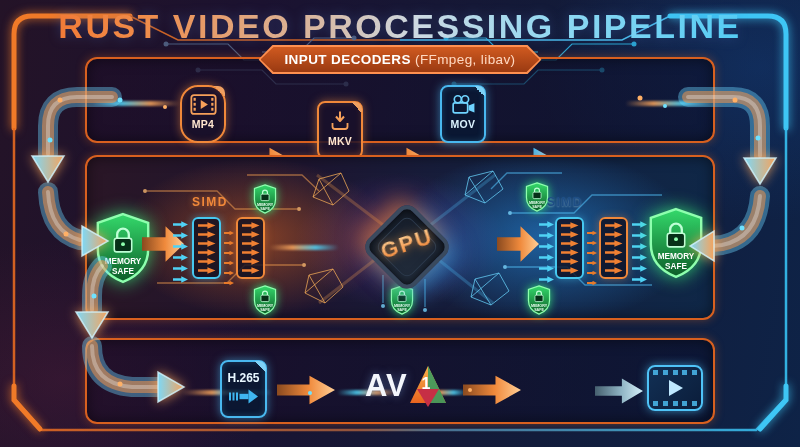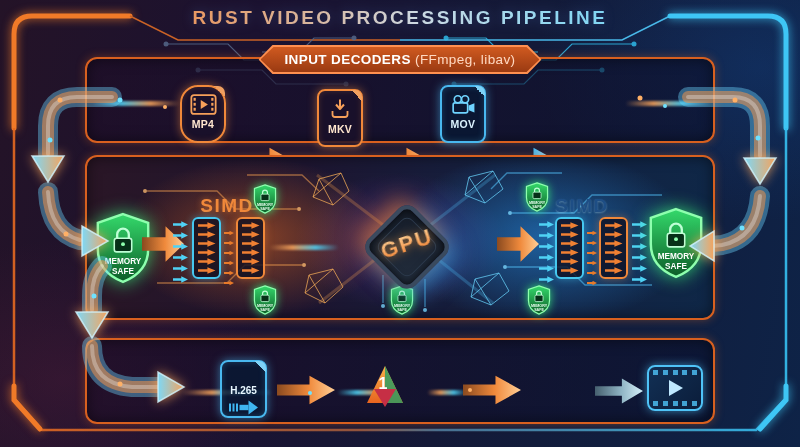--- a/index.html
+++ b/index.html
@@ -9,21 +9,21 @@
     background:
       radial-gradient(ellipse 300px 200px at 8% 85%, rgba(90,30,60,.35), transparent 70%),
       radial-gradient(ellipse 320px 220px at 95% 15%, rgba(20,70,140,.35), transparent 70%),
       linear-gradient(100deg,#241327 0%, #1b1230 30%, #131a38 62%, #0e2347 100%);
   }
   svg text{ font-family:"Liberation Sans", sans-serif; }
 
   
   .title{
     position:absolute; top:7px; left:0; width:100%; text-align:center;
-    font-size:19px; font-weight:bold; letter-spacing:2.5px;
+    font-size:34px; font-weight:bold; letter-spacing:2.5px;
     background:linear-gradient(90deg,#f4702a 0%,#ef8c4a 18%,#d9b49a 38%,#cdd9e2 52%,#8fd8f2 70%,#41c8f5 100%);
     -webkit-background-clip:text; background-clip:text; color:transparent;
     filter:drop-shadow(0 0 6px rgba(80,120,200,.35));
   }
 
   
   .band{
     position:absolute; left:85px; width:630px;
     border:2px solid #d8601f; border-radius:12px;
     box-shadow:0 0 10px rgba(232,106,31,.35), inset 0 0 14px rgba(0,0,0,.5);
@@ -82,21 +82,21 @@
   
   .lane{ position:absolute; width:29px; height:62px; border:2px solid #f0883a; border-radius:6px;
     background:rgba(16,16,34,.8); display:flex; flex-direction:column; justify-content:center; gap:2px;
     box-shadow:0 0 8px rgba(240,136,58,.4);}
   .lane.bluebrd{ border-color:#46c8f0; box-shadow:0 0 8px rgba(70,200,240,.45);}
   .ma{ width:18px; height:7px; margin:0 auto; background:#f08033;
     clip-path:polygon(0 32%,55% 32%,55% 4%,100% 50%,55% 96%,55% 68%,0 68%); }
   .col{ position:absolute; display:flex; flex-direction:column; gap:2px; }
   .col .ma.cyan{ width:15px; height:7px; background:#4fd2f5; margin:1px 0; }
   .col .ma.tiny{ width:10px; height:5px; background:#e87a2a; margin:1.5px 0; }
-  .simd-label{ position:absolute; width:70px; text-align:center; font-size:19px; font-weight:bold; letter-spacing:1.5px; }
+  .simd-label{ position:absolute; width:70px; text-align:left; font-size:12px; font-weight:bold; letter-spacing:1.5px; }
   .simd-label.o{ color:#f0883a; text-shadow:0 0 6px rgba(240,136,58,.6); }
   .simd-label.b{ color:#1e4e85; text-shadow:0 1px 2px rgba(200,240,255,.35); }
 
   
   .gpu-wrap{ position:absolute; width:100px; height:100px; }
   .gpu-chip{ position:absolute; left:17px; top:17px; width:66px; height:66px; transform:rotate(45deg);
     background:linear-gradient(135deg,#151c28,#232e3e);
     border:4px solid #3a4a5e; border-radius:12px;
     box-shadow:-10px 0 22px rgba(255,130,40,.55), 10px 0 22px rgba(50,180,255,.55), inset 0 0 10px rgba(0,0,0,.8);}
   .gpu-chip::after{ content:""; position:absolute; inset:6px; border:1.5px solid #2c3a4c; border-radius:8px; }
@@ -196,21 +196,21 @@
           <rect x="3" y="12.5" width="2" height="2.6" fill="#f6a05a"></rect>
         <rect x="19" y="3.5" width="2" height="2.6" fill="#f6a05a"></rect>
           <rect x="19" y="8" width="2" height="2.6" fill="#f6a05a"></rect>
           <rect x="19" y="12.5" width="2" height="2.6" fill="#f6a05a"></rect>
         <polygon points="9.5,5.5 16,9.5 9.5,13.5" fill="#f6a05a"></polygon>
       </svg>
       <div class="card-label">MP4</div>
     </div>
     <div class="arrow" style="left:150px; top:85px; width:58px; height:34px; top:86px;"></div>
 
-    <div class="file-card" style="left:230px; top:30px;">
+    <div class="file-card" style="left:230px; top:42px;">
       <div class="fold"></div>
       <svg width="24" height="22" viewBox="0 0 24 22">
         <path d="M12 1.5 V10" stroke="#f6a05a" stroke-width="2" fill="none"></path>
         <path d="M8 6.5 L12 11 L16 6.5" fill="none" stroke="#f6a05a" stroke-width="2" stroke-linejoin="round"></path>
         <path d="M4.5 13 v3.5 a2.5 2.5 0 0 0 2.5 2.5 h10 a2.5 2.5 0 0 0 2.5 -2.5 V13" fill="none" stroke="#f6a05a" stroke-width="1.8"></path>
       </svg>
       <div class="card-label">MKV</div>
     </div>
     <div class="arrow" style="left:287px; top:86px; width:58px; height:34px;"></div>
 
@@ -426,32 +426,33 @@
     </div>
   </div>
 
   <div class="band" id="band-output">
     <div class="streak o" style="left:95px; top:50px; width:90px;"></div>
     <div class="streak c" style="left:250px; top:50px; width:60px;"></div>
     <div class="streak o" style="left:340px; top:50px; width:40px;"></div>
 
     <div class="file-card blue" style="left:133px; top:20px; width:47px;">
       <div class="fold"></div>
-      <div style="font-size:10px; font-weight:bold; color:#e8f7ff; margin-top:16px;">H.265</div>
+      <div style="font-size:12px; font-weight:bold; color:#e8f7ff; margin-top:2px;">H.265</div>
       <svg width="30" height="15" viewBox="0 0 30 15" style="margin-top:4px">
         <rect x="0" y="3.5" width="2" height="8" fill="#3fb6f0"></rect>
           <rect x="3.5" y="3.5" width="2" height="8" fill="#3fb6f0"></rect>
           <rect x="7" y="3.5" width="2" height="8" fill="#3fb6f0"></rect>
         <rect x="10.5" y="4.8" width="9" height="5.4" fill="#3fb6f0"></rect>
         <polygon points="19.5,0.5 29,7.5 19.5,14.5" fill="#3fb6f0"></polygon>
       </svg>
     </div>
     <div class="arrow" style="left:190px; top:33px; width:58px; height:34px;"></div>
 
     <div style="position:absolute; left:278px; top:24px; display:flex; align-items:flex-start;">
+      <span class="av-text">AV</span>
       <svg width="38" height="44" viewBox="0 0 38 44" style="margin-left:1px">
         <polygon points="19,2 37,39 1,39" fill="url(#avGrad)"></polygon>
         <polygon points="19,2 37,39 19,39" fill="#2f9e62" opacity=".85"></polygon>
         <polygon points="8,25 30,25 19,43" fill="#c62f45"></polygon>
         <text x="17" y="25" text-anchor="middle" font-size="16" font-weight="900" fill="#ffffff">1</text>
       </svg>
     </div>
     <div class="arrow" style="left:376px; top:33px; width:58px; height:34px;"></div>
 
     <div class="arrow grey" style="left:508px; top:36px; width:48px; height:30px;"></div>

